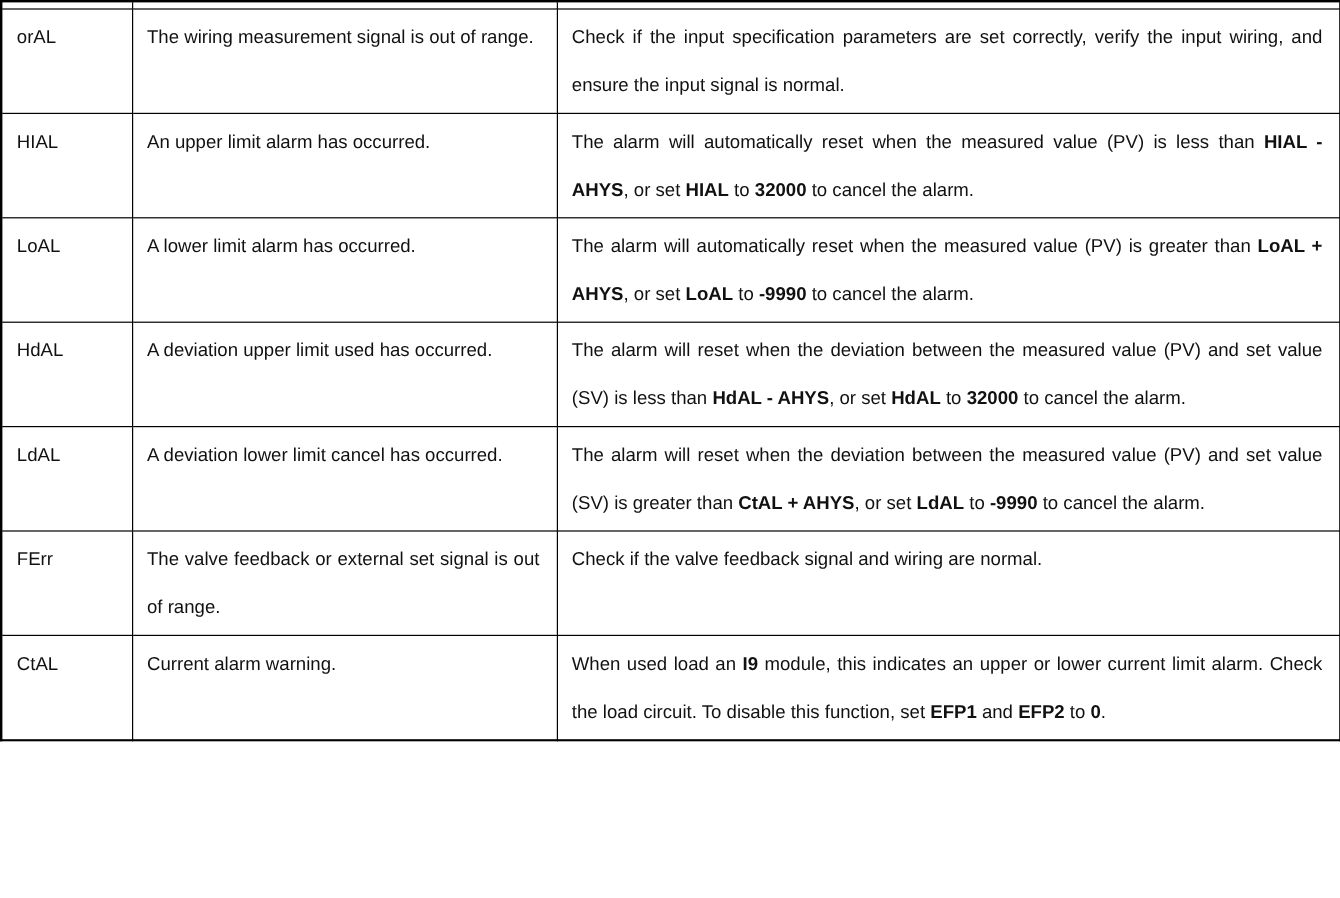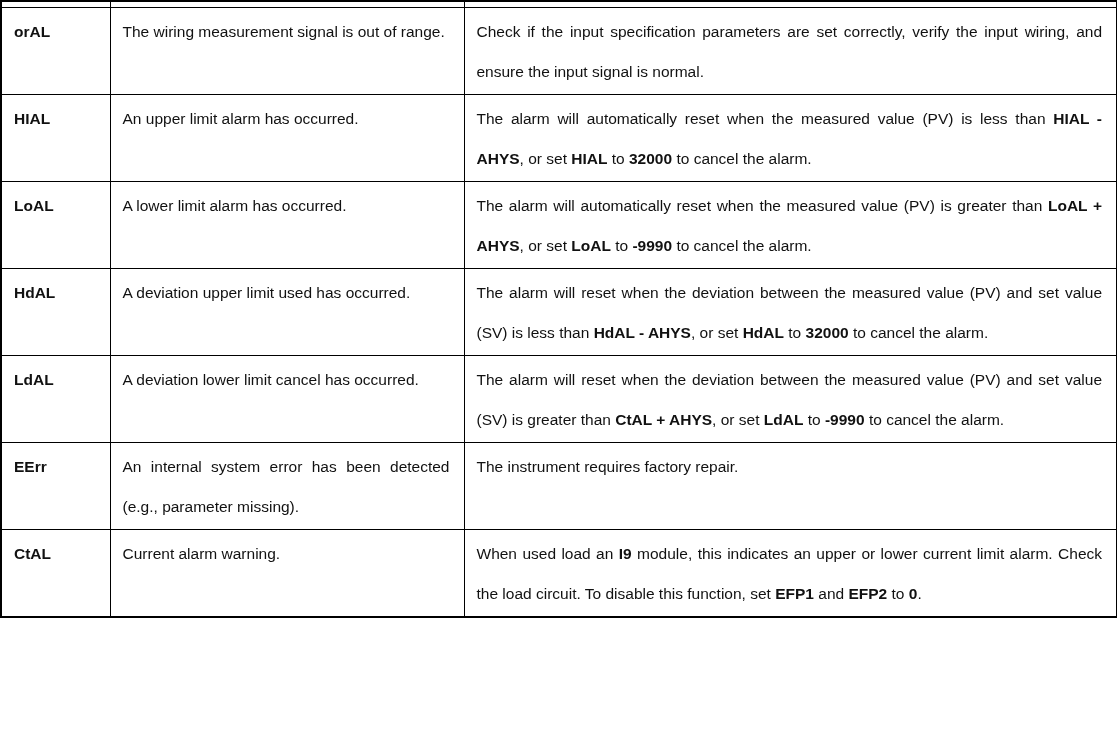--- a/index.html
+++ b/index.html
@@ -25,21 +25,21 @@
     line-height: 40px;
     padding: 4px 14px 2px 12px;
     overflow: hidden;
   }
   tr.partial-row td {
     padding: 0;
     height: 5px;
     line-height: 5px;
   }
   td.code-cell {
-    font-weight: bold;
+    font-weight: normal;
     text-align: left;
     padding-left: 12px;
   }
   td.desc-cell, td.remedy-cell {
     text-align: justify;
   }
   td.remedy-cell b, td.desc-cell b, td.code-cell b {
     font-weight: bold;
   }
 </style>
@@ -77,23 +77,23 @@
         <td class="code-cell">HdAL</td>
         <td class="desc-cell">A deviation upper limit used has occurred.</td>
         <td class="remedy-cell"><span>The alarm will reset when the deviation between the measured value (PV) and set value (SV) is less than </span><b>HdAL - AHYS</b><span>, or set </span><b>HdAL</b><span> to </span><b>32000</b><span> to cancel the alarm.</span></td>
       </tr>
       <tr>
         <td class="code-cell">LdAL</td>
         <td class="desc-cell">A deviation lower limit cancel has occurred.</td>
         <td class="remedy-cell"><span>The alarm will reset when the deviation between the measured value (PV) and set value (SV) is greater than </span><b>CtAL + AHYS</b><span>, or set </span><b>LdAL</b><span> to </span><b>-9990</b><span> to cancel the alarm.</span></td>
       </tr>
       <tr>
-        <td class="code-cell">EErr</td>
-        <td class="desc-cell">An internal system error has been detected (e.g., parameter missing).</td>
-        <td class="remedy-cell"><span>The instrument requires factory repair.</span></td>
+        <td class="code-cell">FErr</td>
+        <td class="desc-cell">The valve feedback or external set signal is out of range.</td>
+        <td class="remedy-cell"><span>Check if the valve feedback signal and wiring are normal.</span></td>
       </tr>
       <tr>
         <td class="code-cell">CtAL</td>
         <td class="desc-cell">Current alarm warning.</td>
         <td class="remedy-cell"><span>When used load an </span><b>I9</b><span> module, this indicates an upper or lower current limit alarm. Check the load circuit. To disable this function, set </span><b>EFP1</b><span> and </span><b>EFP2</b><span> to </span><b>0</b><span>.</span></td>
       </tr>
     </tbody>
 </table>
 
 </body></html>

